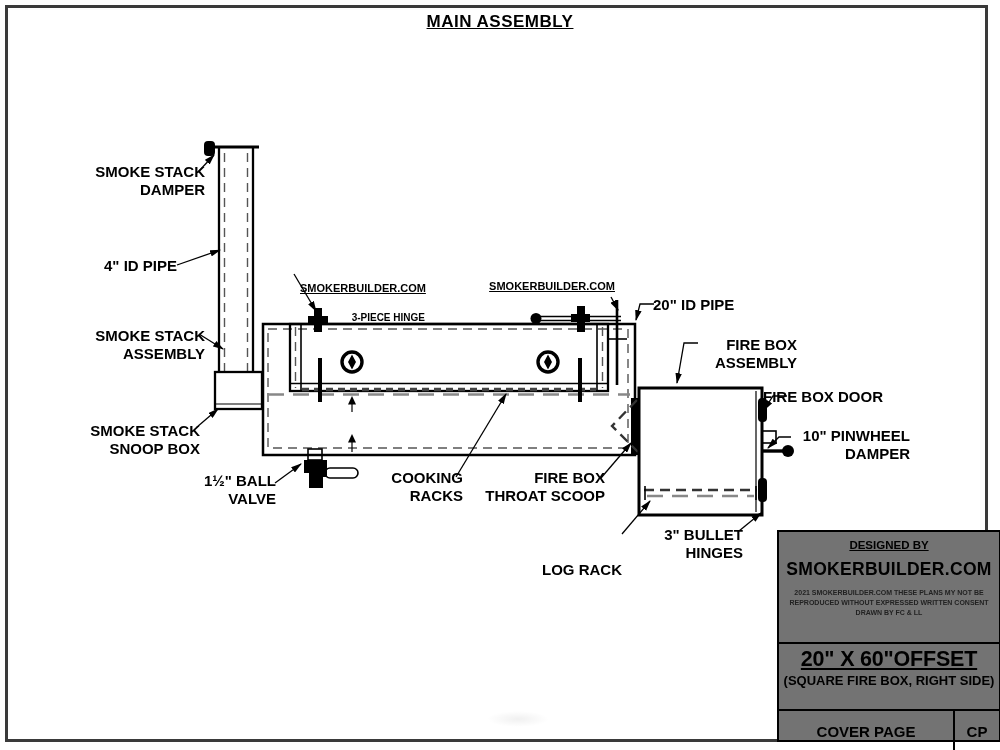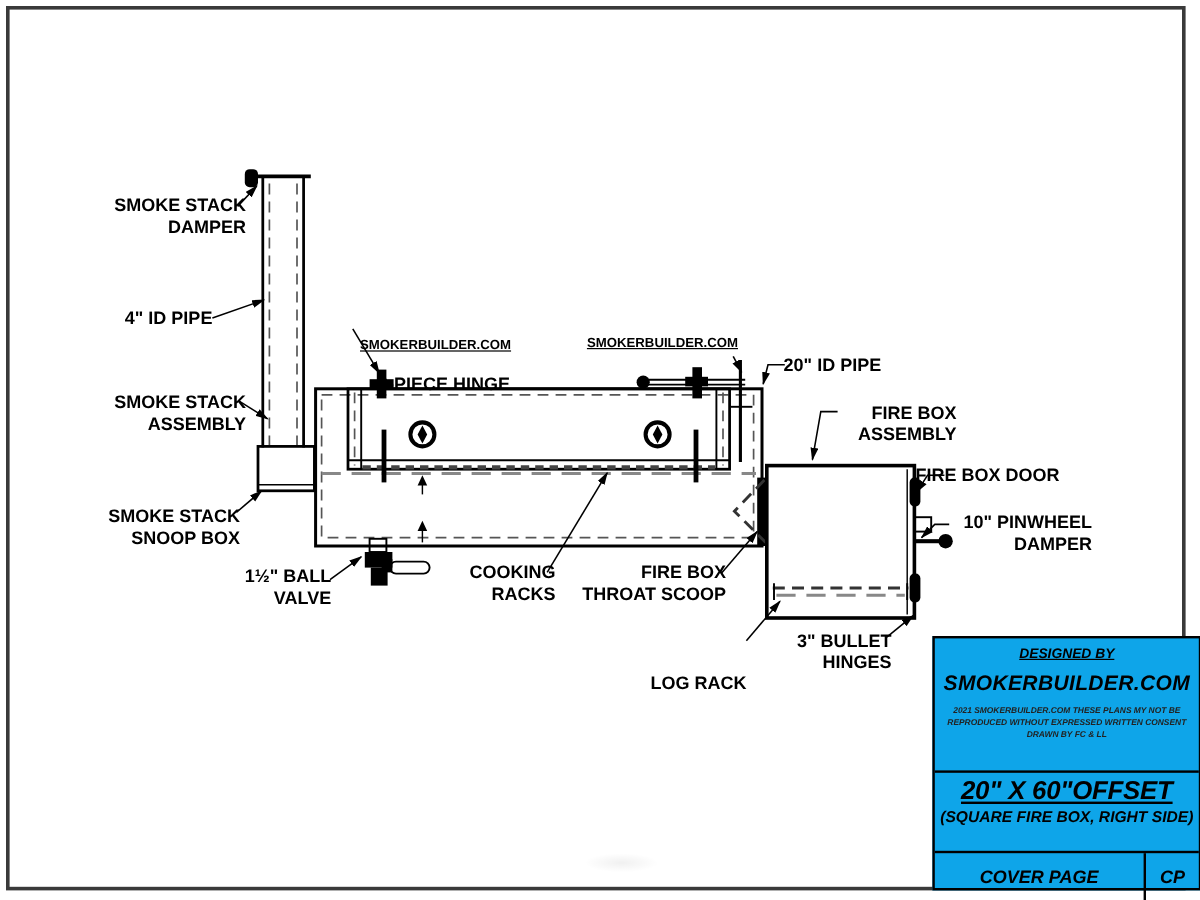--- a/index.html
+++ b/index.html
@@ -4,54 +4,55 @@
 <style>
   html,body{margin:0;padding:0;background:#fff;}
   .sheet{position:relative;width:1000px;height:750px;background:#fff;overflow:hidden;
          font-family:"Liberation Sans",sans-serif;color:#000;}
   .frame{position:absolute;left:5px;top:5px;width:977px;height:731px;border:3px solid #3a3a3a;}
   .page-title{position:absolute;left:380px;top:12px;width:240px;text-align:center;
          font-size:17px;font-weight:bold;text-decoration:underline;letter-spacing:.5px;}
   .lbl{position:absolute;font-weight:bold;font-size:15px;line-height:1.18;text-align:right;
        white-space:pre-line;}
   .brandline{display:block;font-size:11px;text-decoration:underline;letter-spacing:0;}
-  .bigline{display:block;font-size:15px;}
+  .bigline{display:block;font-size:10px;}
   svg.draw{position:absolute;left:0;top:0;}
   .s1{stroke:#000;stroke-width:1.2;fill:none}
   .s15{stroke:#000;stroke-width:1.6;fill:none}
   .s2{stroke:#000;stroke-width:2.3;fill:none}
   .s3{stroke:#000;stroke-width:3.2;fill:none}
   .d1{stroke:#555;stroke-width:1.4;stroke-dasharray:9 6;fill:none}
   .d2{stroke:#333;stroke-width:2.4;stroke-dasharray:10 6;fill:none}
   .dg{stroke:#888;stroke-width:2.5;stroke-dasharray:16 9;fill:none}
   .dt{stroke:#444;stroke-width:3.5;stroke-dasharray:7 5;fill:none}
   .ld{stroke:#000;stroke-width:1.3;fill:none}
   
   .tblock{position:absolute;left:777px;top:530px;width:224px;height:212px;border:2px solid #000;
-          box-sizing:border-box;background:#0ea5e9;font-style:italic;}
+          box-sizing:border-box;background:#737373;}
   .trow1{height:103px;border-bottom:2px solid #000;text-align:center;}
   .designedby{margin-top:7px;font-size:11.5px;font-weight:bold;text-decoration:underline;}
   .company{margin-top:8px;font-size:17.5px;font-weight:bold;letter-spacing:.3px;}
   .disclaimer{margin-top:8px;font-size:7px;line-height:1.45;font-weight:bold;color:#222;white-space:pre-line;}
   .trow2{height:62px;border-bottom:2px solid #000;text-align:center;}
   .model{margin-top:3px;font-size:21.5px;font-weight:bold;text-decoration:underline;letter-spacing:-0.2px;}
   .variant{font-size:13px;font-weight:bold;margin-top:1px;}
   .trow3{display:flex;height:41px;}
   .tcellL{flex:1;border-right:2px solid #000;display:flex;align-items:center;justify-content:center;
           font-size:15px;font-weight:bold;}
   .tcellR{width:44px;display:flex;align-items:center;justify-content:center;font-size:15px;font-weight:bold;}
   .watermark{position:absolute;left:487px;top:711px;width:62px;height:16px;
              background:radial-gradient(ellipse at center, rgba(0,0,0,0.06), rgba(0,0,0,0) 70%);}
 </style>
 </head>
 <body>
 
 <div class="sheet">
   <div class="frame"></div>
 
+  <div class="page-title">MAIN ASSEMBLY</div>
 
   <svg class="draw" width="1000" height="750" viewBox="0 0 1000 750">
     <defs>
       <marker id="arr" viewBox="0 0 10 6" markerWidth="11" markerHeight="7" refX="9" refY="3" orient="auto" markerUnits="userSpaceOnUse">
         <path d="M0,0 L10,3 L0,6 Z" fill="#000"></path>
       </marker>
     </defs>
 
     <g>
       <line class="s2" x1="219" y1="148" x2="219" y2="373"></line>

